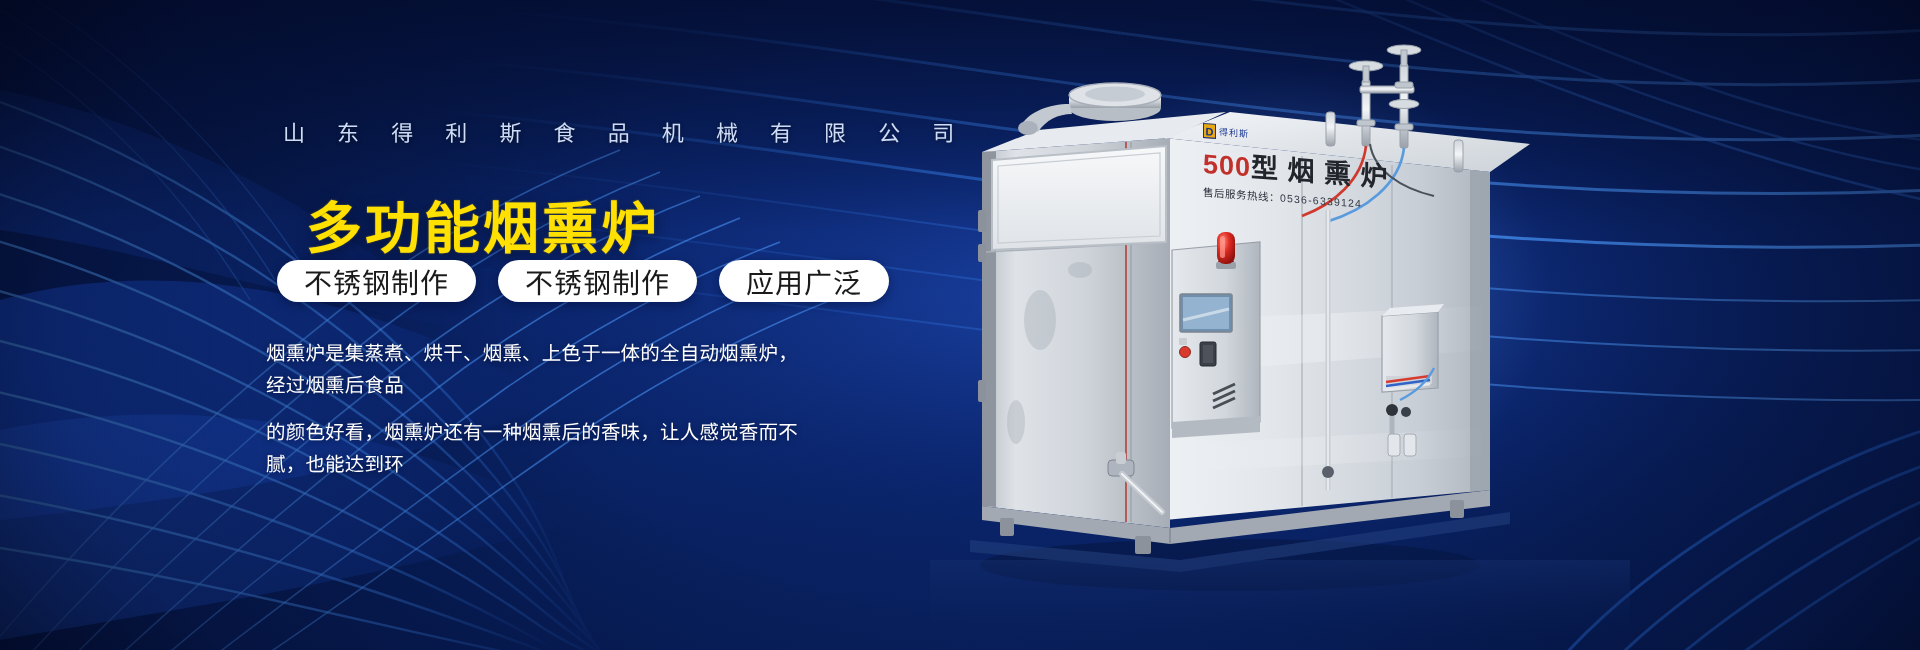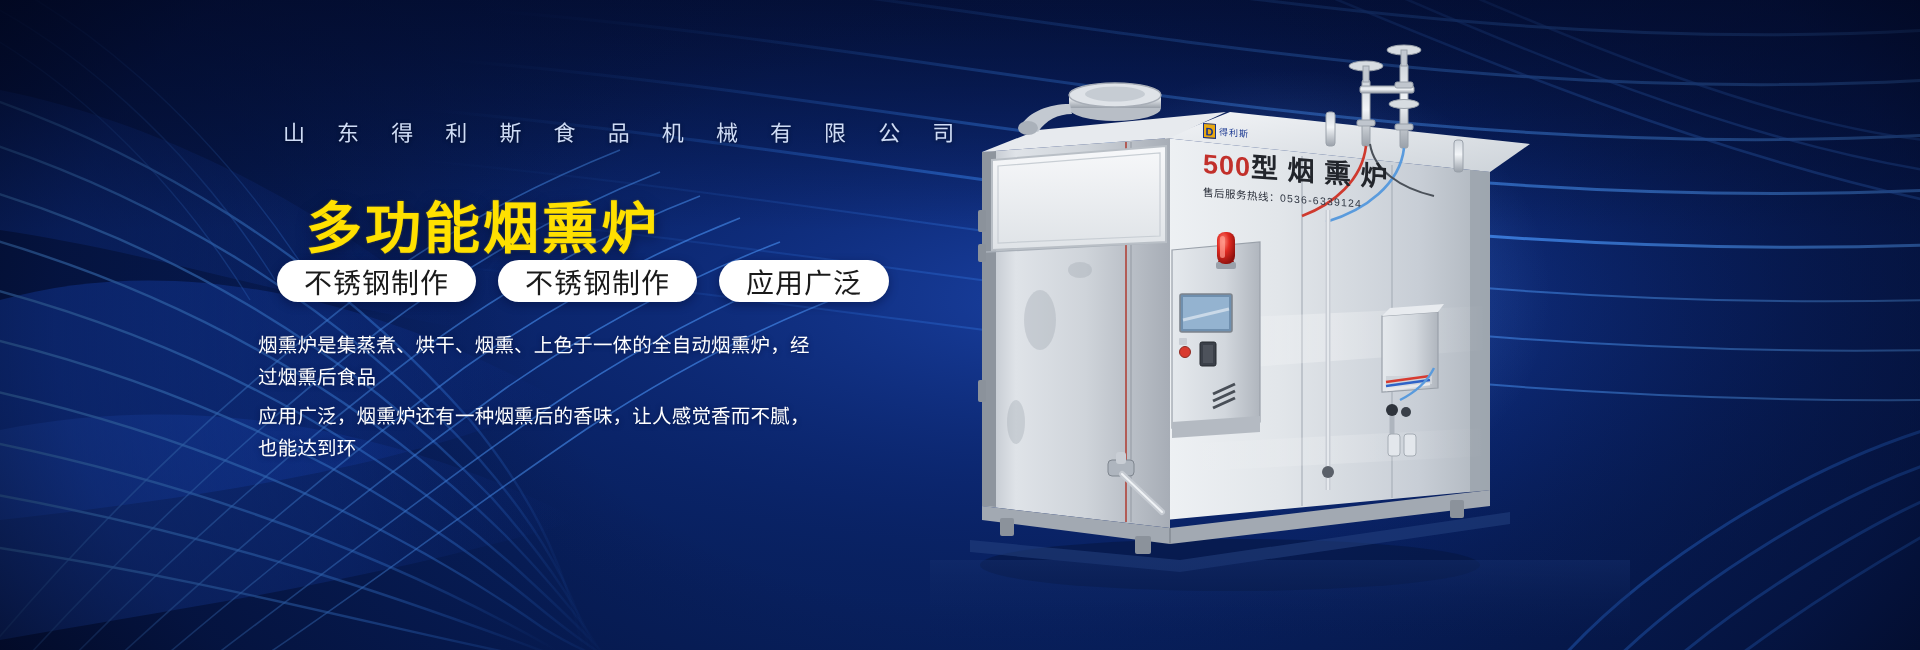--- a/index.html
+++ b/index.html
@@ -71,21 +71,21 @@
 
   .desc{
     position:absolute;left:250px;top:322px;
     width:570px;
     font-size:19.5px;
     line-height:1.62;
     color:#ffffff;
     letter-spacing:.2px;
     text-shadow:0 1px 5px rgba(3,14,54,.65);
   }
-  .desc p{margin:8px;}
+  .desc p{margin:16px;}
 
   
   .machine{
     position:absolute;left:930px;top:20px;
     width:700px;height:620px;
     z-index:5;
   }
   .machine svg{display:block;width:100%;height:100%;}
   .machine-glow{
     position:absolute;left:905px;top:0px;width:760px;height:650px;
@@ -457,17 +457,17 @@
     <h1 class="title">多功能烟熏炉</h1>
 
     <div class="pills">
       <div class="pill">不锈钢制作</div>
       <div class="pill">不锈钢制作</div>
       <div class="pill">应用广泛</div>
     </div>
 
     <div class="desc">
       <p>烟熏炉是集蒸煮、烘干、烟熏、上色于一体的全自动烟熏炉，经过烟熏后食品</p>
-      <p>应用广泛，烟熏炉还有一种烟熏后的香味，让人感觉香而不腻，也能达到环</p>
+      <p>的颜色好看，烟熏炉还有一种烟熏后的香味，让人感觉香而不腻，也能达到环</p>
     </div>
 
   </div>
 </div>
 
 </body></html>

